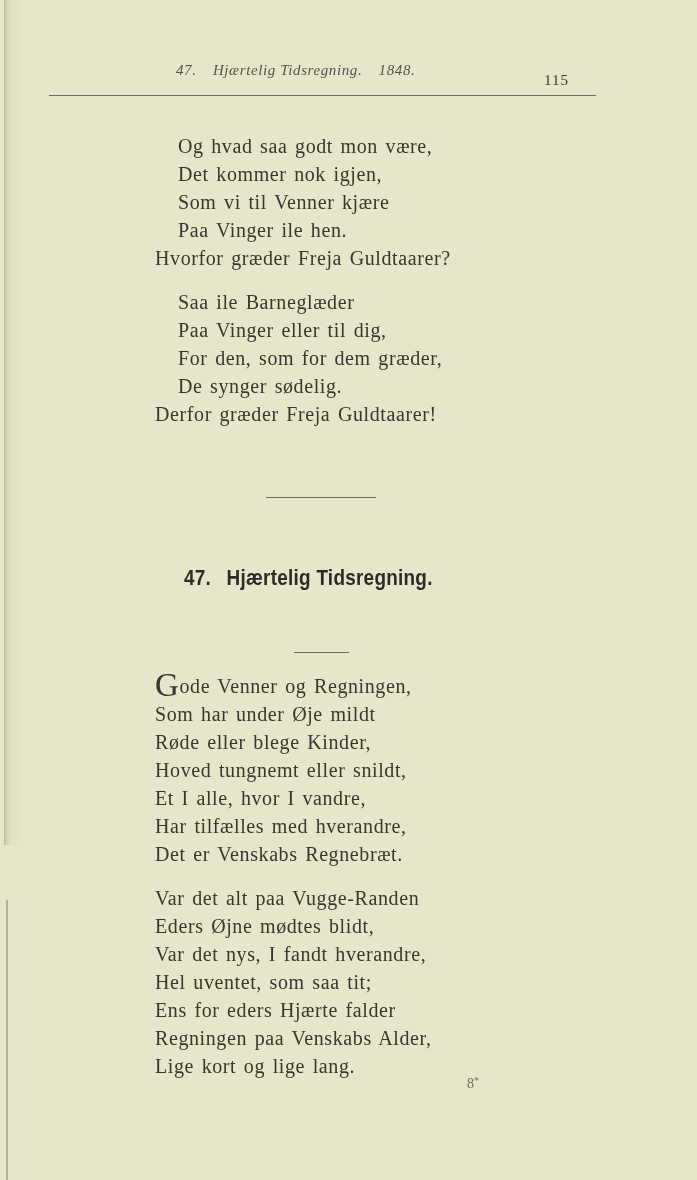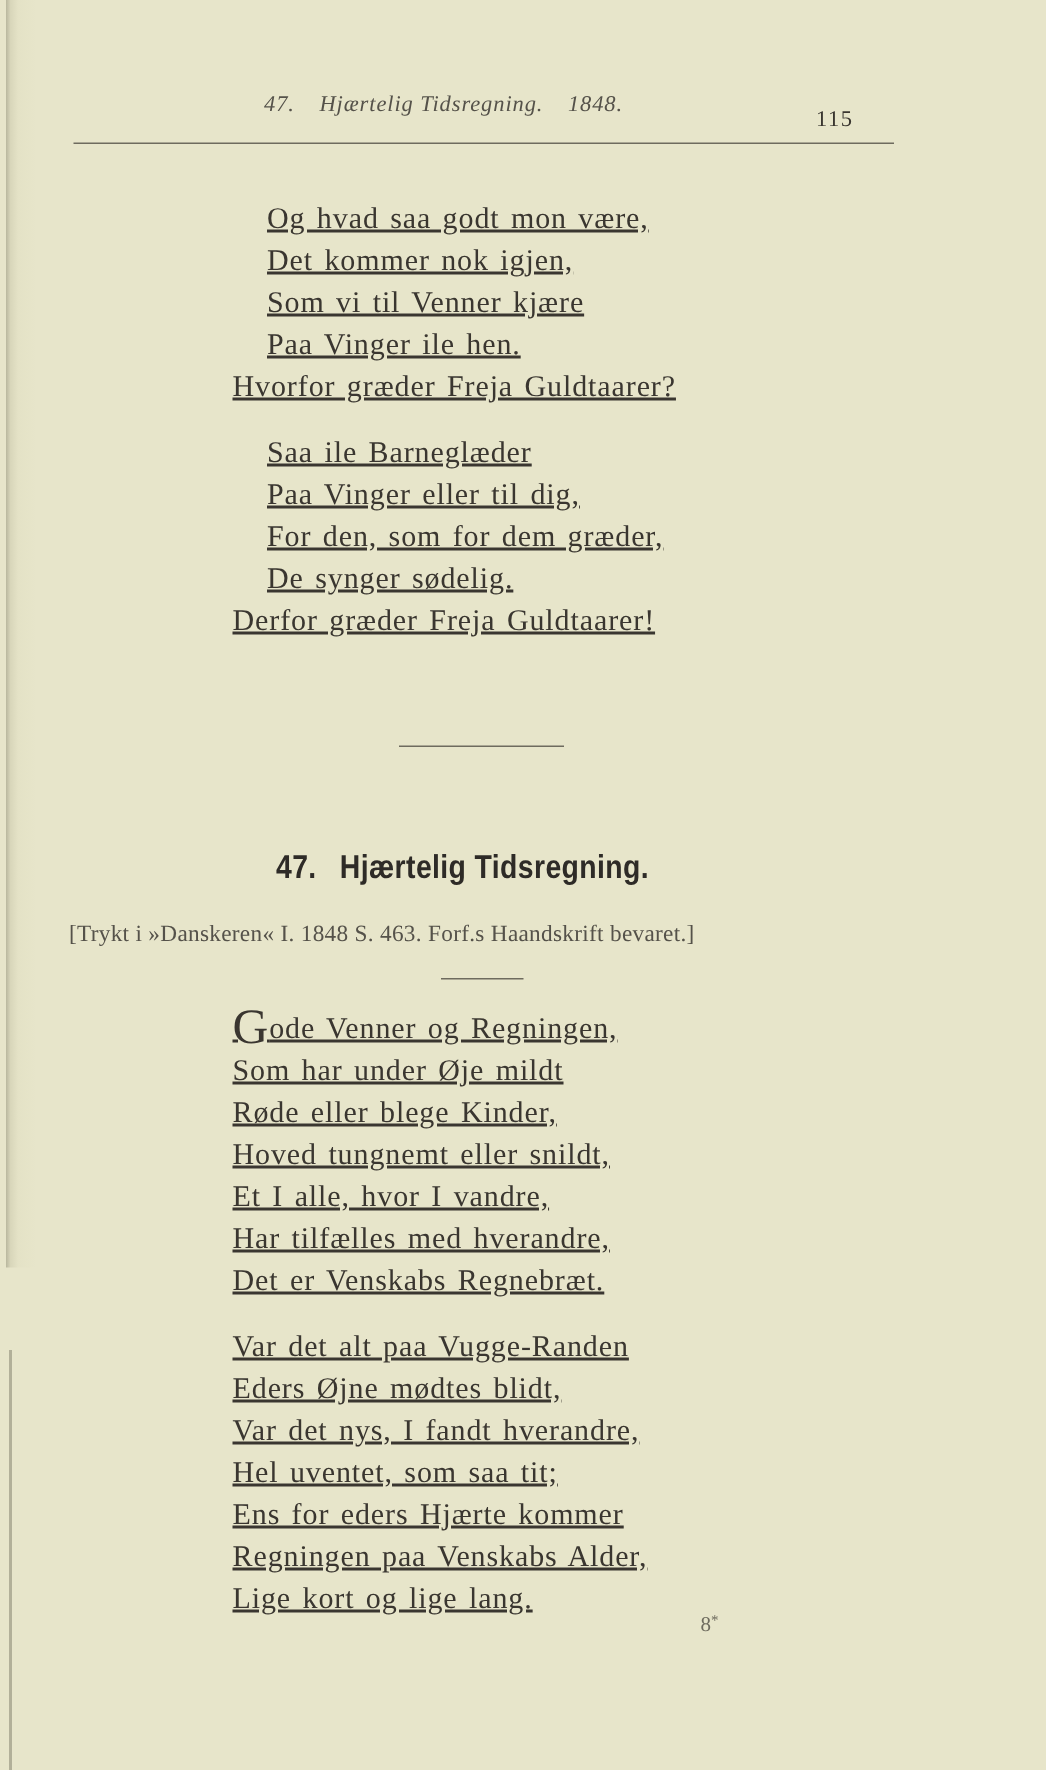--- a/index.html
+++ b/index.html
@@ -62,21 +62,20 @@
       width: 697px;
     }
     .verse-line {
       position: absolute;
       font-size: 20px;
       line-height: 28px;
       white-space: nowrap;
       letter-spacing: 0.6px;
       word-spacing: 2px;
       color: #3a3630;
-      text-decoration: underline;
     }
     .indent { left: 174px; }
     .outdent { left: 151px; }
     .verse2 { left: 151px; }
     .sep-rule {
       position: absolute;
       left: 262px;
       top: 497px;
       width: 110px;
       height: 1px;
@@ -156,37 +155,36 @@
     <div class="verse-line indent" style="top:344px">For den, som for dem græder,</div>
     <div class="verse-line indent" style="top:372px">De synger sødelig.</div>
     <div class="verse-line outdent" style="top:400px">Derfor græder Freja Guldtaarer!</div>
   </div>
 
   <div class="sep-rule"></div>
 
   <div class="poem-title">
     <span class="num">47.</span><span>Hjærtelig Tidsregning.</span>
   </div>
-  <div class="source-note">[Trykt i »Danskeren« I. 1848 S. 463.  Forf.s Haandskrift bevaret.]</div>
   <div class="short-rule"></div>
 
   <div class="stanza">
     <div class="verse-line verse2" style="top:672px"><span class="dropcap">G</span><span>ode Venner og Regningen,</span></div>
     <div class="verse-line verse2" style="top:700px">Som har under Øje mildt</div>
     <div class="verse-line verse2" style="top:728px">Røde eller blege Kinder,</div>
     <div class="verse-line verse2" style="top:756px">Hoved tungnemt eller snildt,</div>
     <div class="verse-line verse2" style="top:784px">Et I alle, hvor I vandre,</div>
     <div class="verse-line verse2" style="top:812px">Har tilfælles med hverandre,</div>
     <div class="verse-line verse2" style="top:840px">Det er Venskabs Regnebræt.</div>
   </div>
 
   <div class="stanza">
     <div class="verse-line verse2" style="top:884px">Var det alt paa Vugge-Randen</div>
     <div class="verse-line verse2" style="top:912px">Eders Øjne mødtes blidt,</div>
     <div class="verse-line verse2" style="top:940px">Var det nys, I fandt hverandre,</div>
     <div class="verse-line verse2" style="top:968px">Hel uventet, som saa tit;</div>
-    <div class="verse-line verse2" style="top:996px">Ens for eders Hjærte kommer</div>
+    <div class="verse-line verse2" style="top:996px">Ens for eders Hjærte falder</div>
     <div class="verse-line verse2" style="top:1024px">Regningen paa Venskabs Alder,</div>
     <div class="verse-line verse2" style="top:1052px">Lige kort og lige lang.</div>
   </div>
 
   <div class="signature"><span>8</span><sup>*</sup></div>
 </div>
 
 </body></html>

